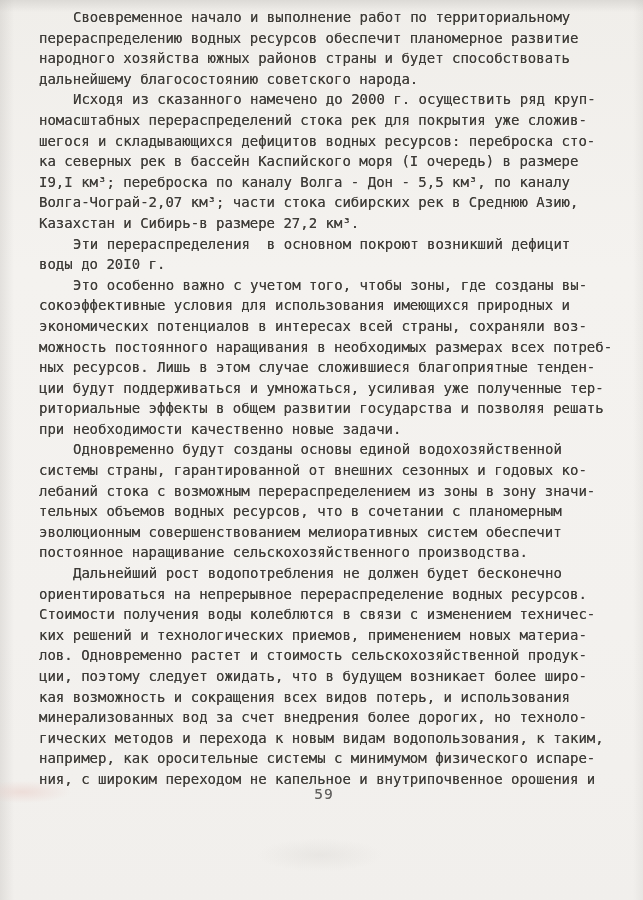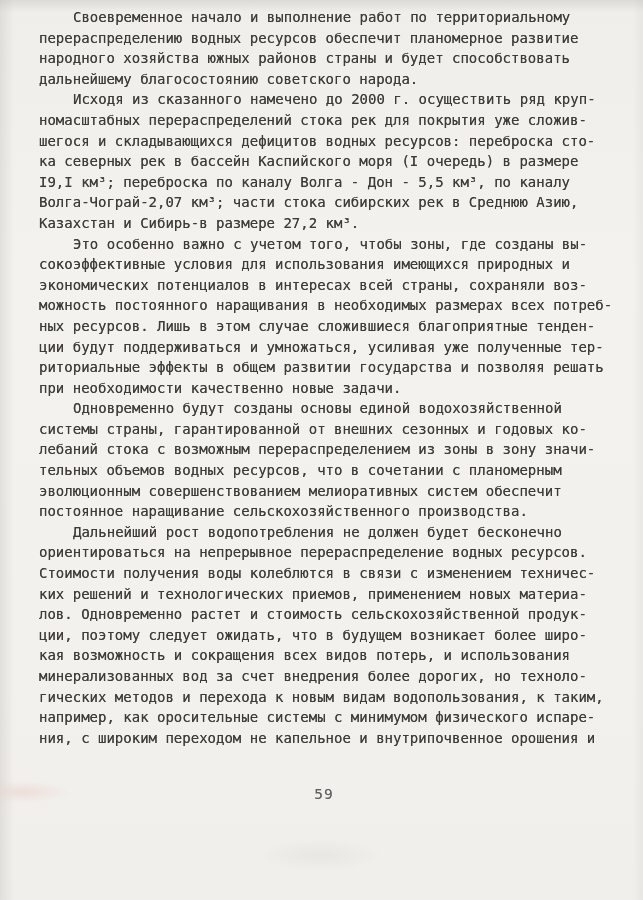--- a/index.html
+++ b/index.html
@@ -65,20 +65,22 @@
 перераспределению водных ресурсов обеспечит планомерное развитие
 народного хозяйства южных районов страны и будет способствовать
 дальнейшему благосостоянию советского народа.</p>
     <p class="para">Исходя из сказанного намечено до 2000 г. осуществить ряд круп-
 номасштабных перераспределений стока рек для покрытия уже сложив-
 шегося и складывающихся дефицитов водных ресурсов: переброска сто-
 ка северных рек в бассейн Каспийского моря (I очередь) в размере
 I9,I км³; переброска по каналу Волга - Дон - 5,5 км³, по каналу
 Волга-Чограй-2,07 км³; части стока сибирских рек в Среднюю Азию,
 Казахстан и Сибирь-в размере 27,2 км³.</p>
+    <p class="para">Эти перераспределения  в основном покроют возникший дефицит
+воды до 20I0 г.</p>
     <p class="para">Это особенно важно с учетом того, чтобы зоны, где созданы вы-
 сокоэффективные условия для использования имеющихся природных и
 экономических потенциалов в интересах всей страны, сохраняли воз-
 можность постоянного наращивания в необходимых размерах всех потреб-
 ных ресурсов. Лишь в этом случае сложившиеся благоприятные тенден-
 ции будут поддерживаться и умножаться, усиливая уже полученные тер-
 риториальные эффекты в общем развитии государства и позволяя решать
 при необходимости качественно новые задачи.</p>
     <p class="para">Одновременно будут созданы основы единой водохозяйственной
 системы страны, гарантированной от внешних сезонных и годовых ко-

